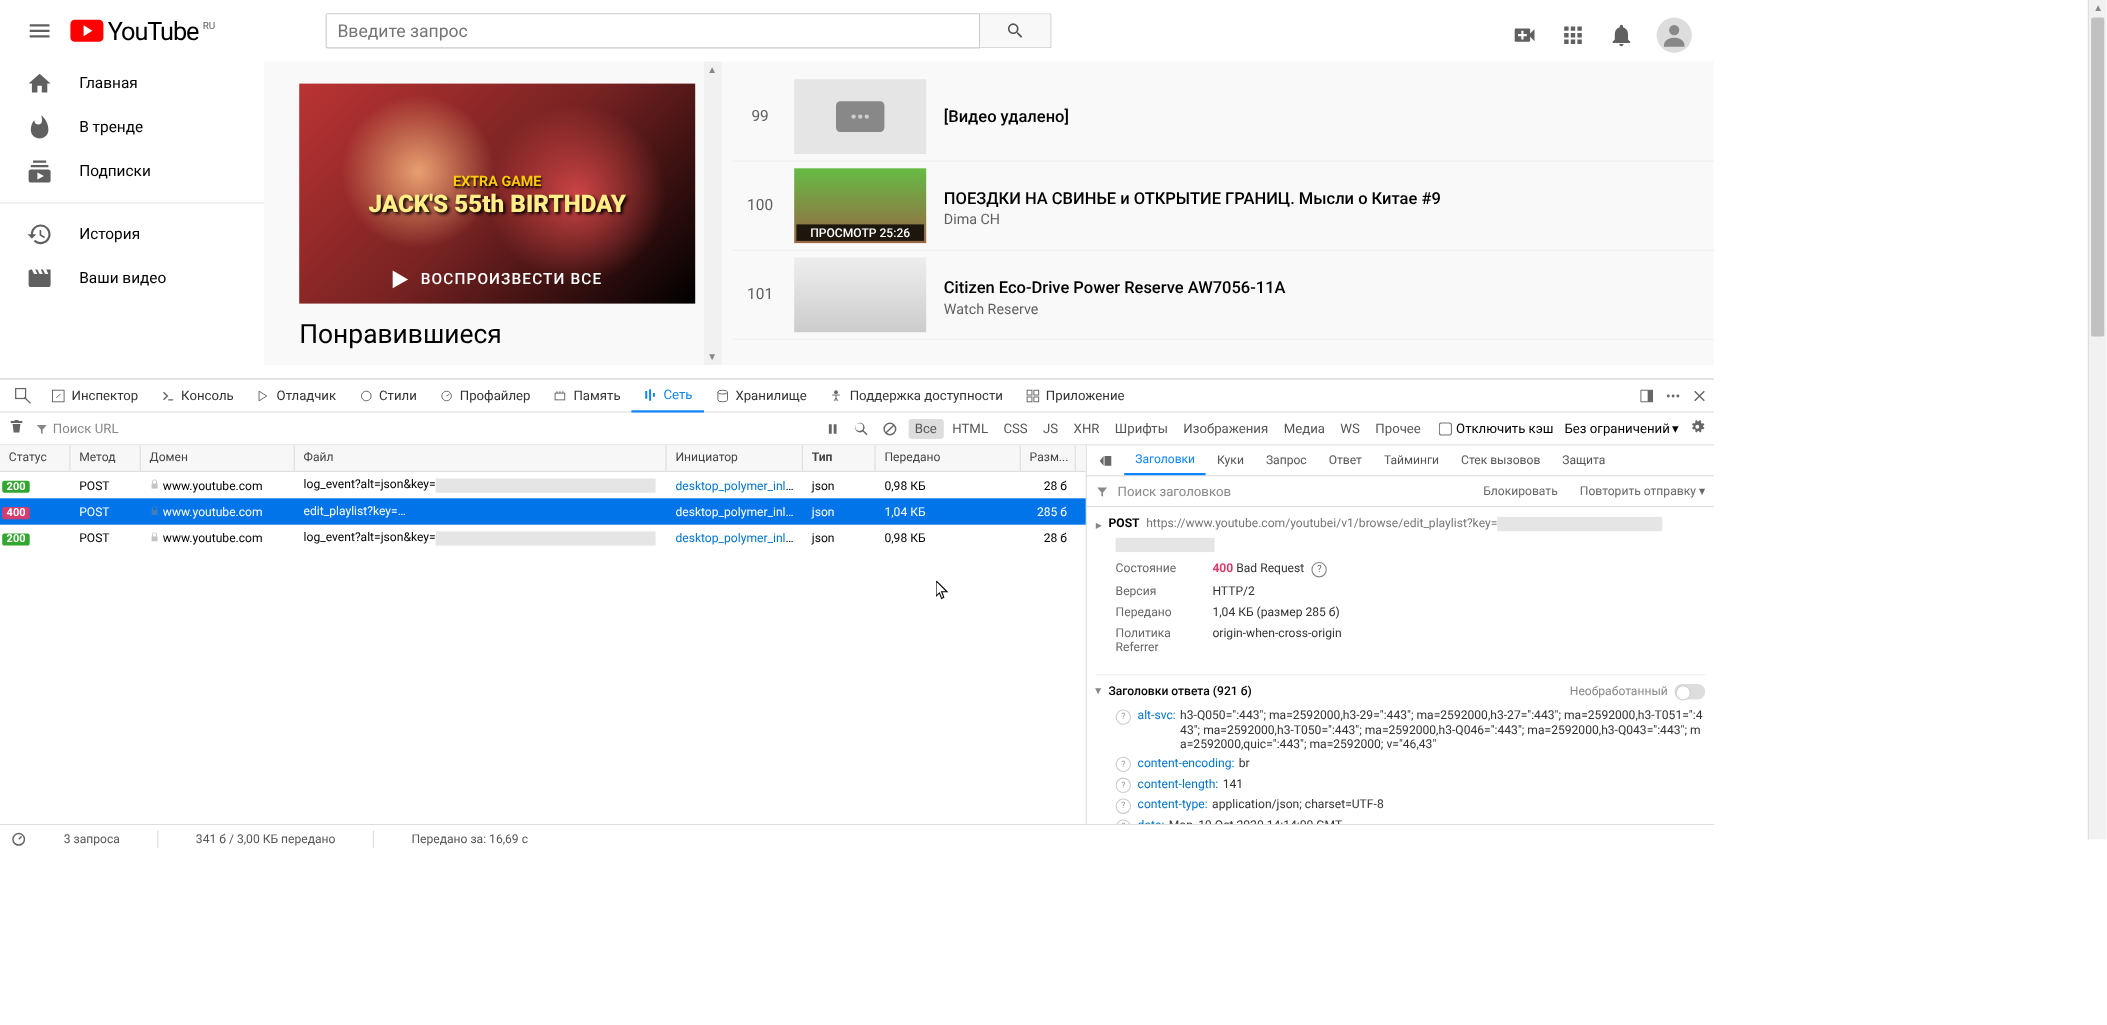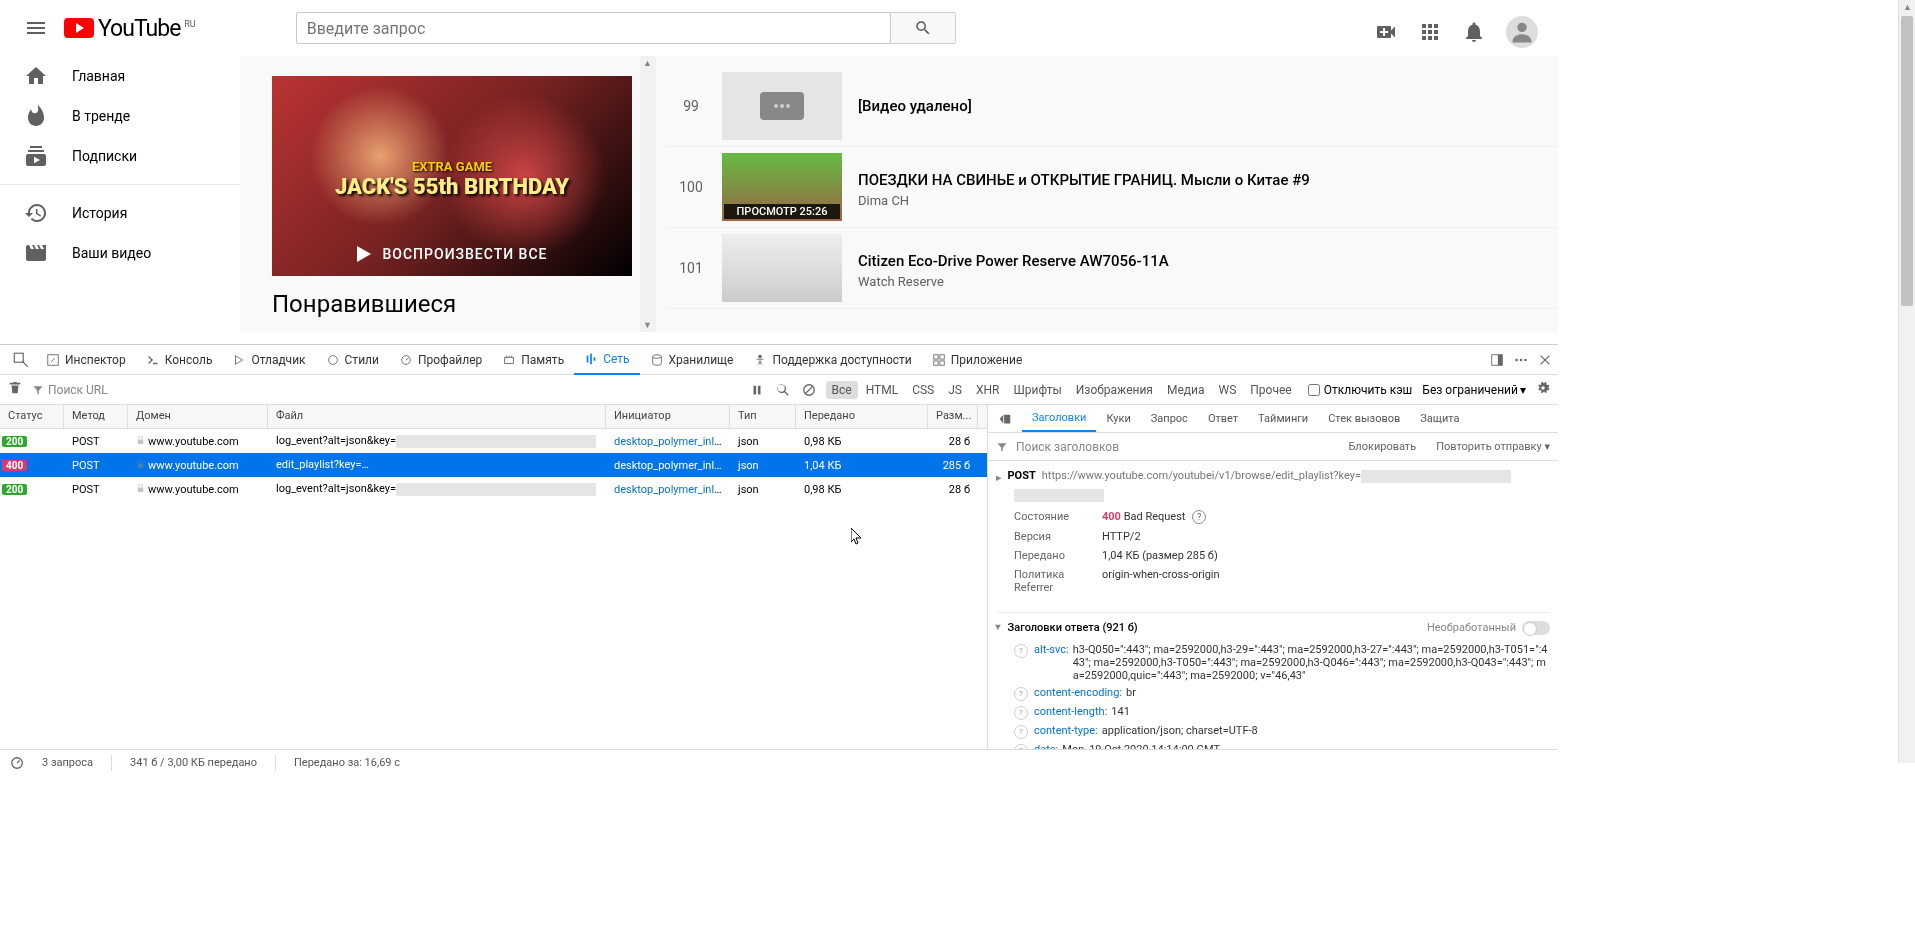--- a/index.html
+++ b/index.html
@@ -74,21 +74,21 @@
 .dt-gear svg{width:14px;height:14px;fill:#666;}
 .dt-body{display:flex;height:370px;}
 .dt-table{flex:1;border-right:1px solid #ddd;}
 .dt-thead{display:flex;height:24px;border-bottom:1px solid #ddd;background:#f7f7f7;}
 .dt-th{padding:4px 8px;border-right:1px solid #ddd;color:#444;font-size:11px;}
 .dt-th:nth-child(1){width:64px;}
 .dt-th:nth-child(2){width:64px;}
 .dt-th:nth-child(3){width:140px;}
 .dt-th:nth-child(4){width:338px;}
 .dt-th:nth-child(5){width:124px;}
-.dt-th:nth-child(6){width:66px;}
+.dt-th:nth-child(6){width:66px;font-weight:bold;}
 .dt-th:nth-child(7){width:132px;}
 .dt-th:nth-child(8){width:50px;}
 .dt-row{display:flex;height:24px;align-items:center;font-size:11px;cursor:pointer;}
 .dt-row.sel{background:#0074e8;color:#fff;}
 .dt-row.sel .dt-link{color:#fff;}
 .dt-td{padding:3px 8px;overflow:hidden;text-overflow:ellipsis;white-space:nowrap;}
 .dt-td:nth-child(1){width:64px;padding:3px 2px;}
 .dt-td:nth-child(2){width:64px;}
 .dt-td:nth-child(3){width:140px;}
 .dt-td:nth-child(4){width:338px;}
@@ -130,21 +130,21 @@
 .dt-section-title{font-weight:500;}
 .dt-section-right{margin-left:auto;color:#888;display:flex;align-items:center;gap:6px;}
 .dt-toggle{width:28px;height:14px;background:#ddd;border-radius:8px;position:relative;}
 .dt-toggle::after{content:"";width:12px;height:12px;background:#fff;border-radius:50%;position:absolute;top:1px;left:1px;border:1px solid #ccc;}
 .dt-headers{padding-left:18px;}
 .dt-hrow{display:flex;margin-bottom:4px;align-items:flex-start;}
 .dt-hq{width:14px;height:14px;border:1px solid #ccc;border-radius:50%;display:flex;align-items:center;justify-content:center;font-size:8px;color:#999;margin-right:6px;flex-shrink:0;margin-top:1px;}
 .dt-hk{color:#0074cc;margin-right:4px;white-space:nowrap;}
 .dt-hv{color:#333;word-break:break-all;}
 
-.dt-status{position:absolute;bottom:0;left:0;right:0;height:26px;border-top:1px solid #ddd;display:flex;align-items:center;padding:0 10px;gap:18px;font-size:11px;color:#555;background:#fff;}
+.dt-status{position:absolute;bottom:0;left:0;right:0;height:26px;border-top:1px solid #ddd;display:flex;align-items:center;padding:0 10px;gap:34px;font-size:11px;color:#555;background:#fff;}
 .dt-status svg{width:14px;height:14px;fill:#666;}
 .dt-status-div{width:1px;height:16px;background:#ddd;}
 
 .outer-scroll{position:absolute;right:0;top:0;width:17px;height:763px;background:#f1f1f1;border-left:1px solid #ddd;}
 .outer-scroll::before{content:"▲";position:absolute;top:2px;left:4px;font-size:9px;color:#888;}
 .outer-thumb{position:absolute;top:16px;left:2px;right:2px;height:290px;background:#c1c1c1;border-radius:2px;}
 
 .cursor{position:absolute;left:851px;top:528px;width:12px;height:18px;pointer-events:none;}
 </style>
 </head>

